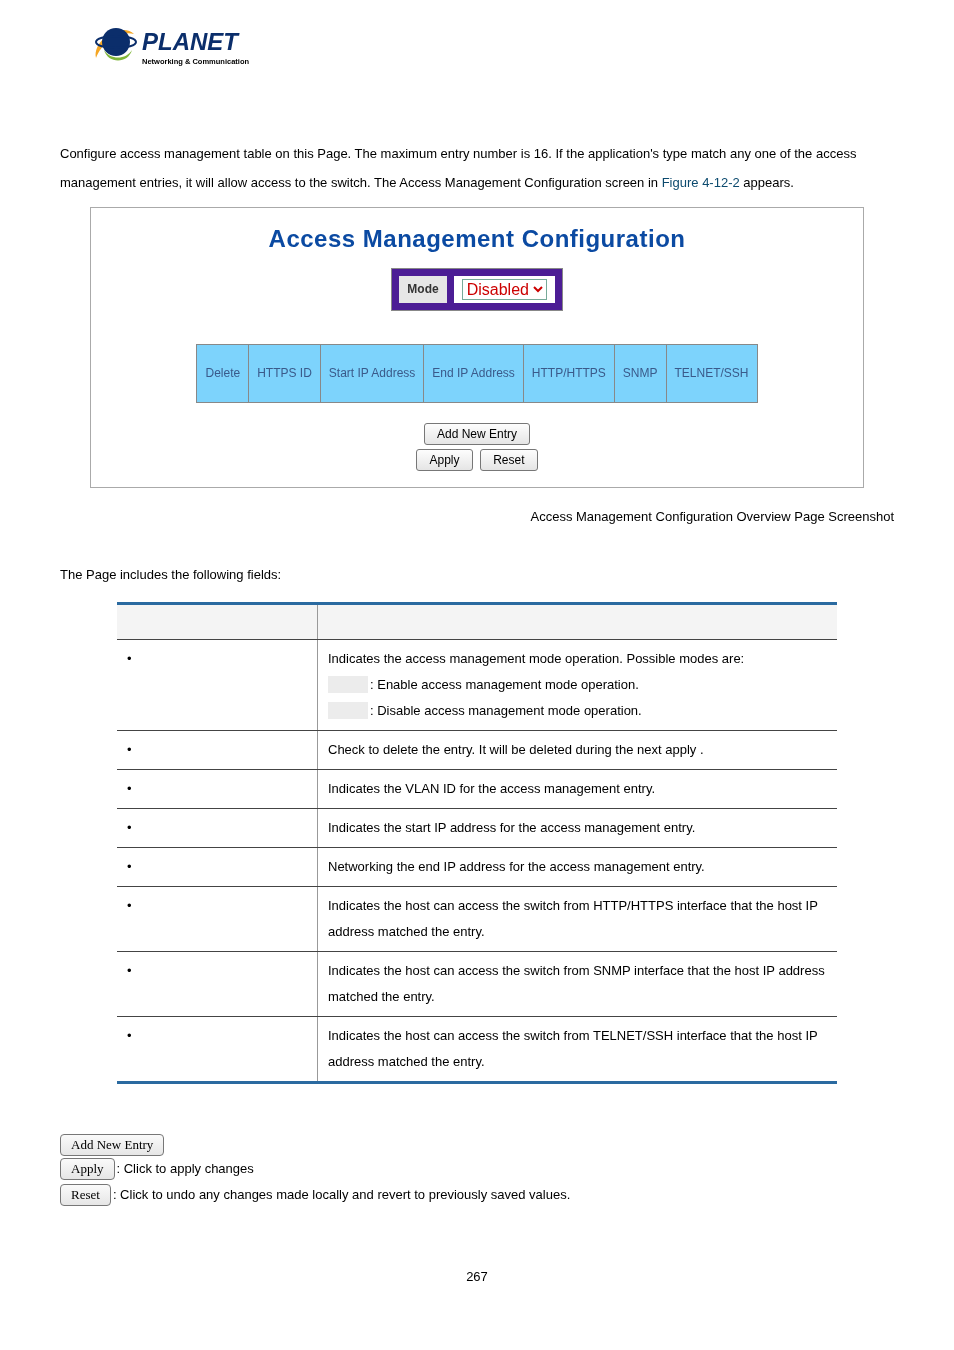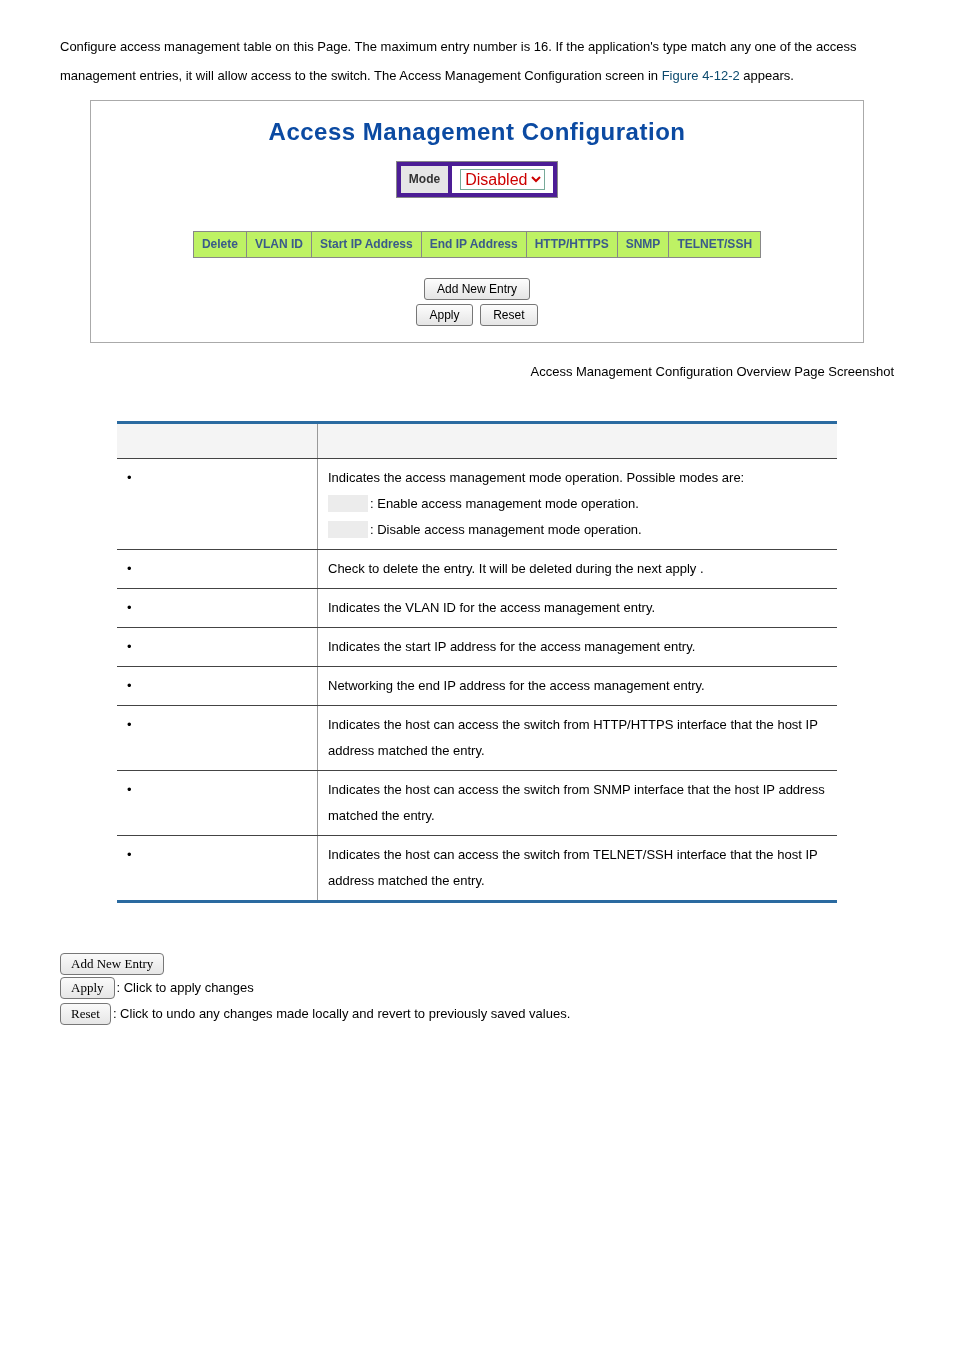--- a/index.html
+++ b/index.html
@@ -41,46 +41,46 @@
     margin: 4px 0 12px 0;
     letter-spacing: 0.5px;
   }
   .mode-row {
     display: inline-block;
     border: 1px solid #888;
     border-collapse: collapse;
     margin-bottom: 28px;
   }
   .mode-row td {
-    border: 4px solid #4c1d95;
+    border: 7px solid #4c1d95;
     padding: 3px 8px;
     font-size: 12px;
   }
   .mode-label-cell {
     background: #e6e6e6;
     font-weight: bold;
     color: #333;
   }
   .mode-select {
     color: #c00;
     font-size: 16px;
     border: 1px solid #7a9;
     background: #fff;
   }
   .col-header-table {
     border-collapse: collapse;
     margin: 0 auto 18px auto;
   }
   .col-header-table td {
     border: 1px solid #888;
-    background: #bef264;
+    background: #7dd3fc;
     color: #3a5a8a;
-    font-weight: bold;
+    font-weight: normal;
     font-size: 12px;
-    padding: 4px 8px;
+    padding: 20px 8px;
   }
   .btn {
     display: inline-block;
     border: 1px solid #777;
     border-radius: 3px;
     background: linear-gradient(#fdfdfd,#e5e5e5);
     padding: 3px 12px;
     font-size: 12px;
     font-family: inherit;
     margin: 2px;
@@ -150,20 +150,32 @@
     text-align: center;
     font-size: 13px;
     margin-top: 60px;
   }
 </style>
 </head>
 <body>
 
 <div class="page">
 
+  <div class="logo-block">
+    <svg class="planet-logo" viewBox="0 0 170 55">
+      <g>
+        <path d="M6 38 C 2 20, 32 2, 44 14 C 30 10, 12 22, 6 38 Z" fill="#f5a623"></path>
+        <circle cx="26" cy="22" r="14" fill="#0b2e6b"></circle>
+        <ellipse cx="26" cy="22" rx="20" ry="6" fill="none" stroke="#0b2e6b" stroke-width="2"></ellipse>
+        <path d="M14 30 C 20 40, 36 40, 42 30 C 38 44, 18 44, 14 30 Z" fill="#7fb63a"></path>
+      </g>
+      <text x="52" y="30" font-family="Arial Black, Arial" font-weight="900" font-size="24" fill="#0b2e6b" font-style="italic">PLANET</text>
+      <text x="52" y="44" font-family="Arial" font-weight="bold" font-size="7.5" fill="#000">Networking &amp; Communication</text>
+    </svg>
+  </div>
 
   <p class="intro-text">
     <span>Configure access management table on this Page. The maximum entry number is 16. If the application's type match any one of the access management entries, it will allow access to the switch. The Access Management Configuration screen in </span><span class="figure-link">Figure 4-12-2</span><span> appears.</span>
   </p>
 
   <div class="config-box">
     <div class="config-title">Access Management Configuration</div>
     <table class="mode-row">
       <tbody>
           <tr>
@@ -172,40 +184,41 @@
           <select class="mode-select">
             <option>Disabled</option>
           </select>
         </td>
       </tr>
     </tbody></table>
     <table class="col-header-table">
       <tbody>
           <tr>
         <td>Delete</td>
-        <td>VLAN ID</td>
+        <td>HTTPS ID</td>
         <td>Start IP Address</td>
         <td>End IP Address</td>
         <td>HTTP/HTTPS</td>
         <td>SNMP</td>
         <td>TELNET/SSH</td>
       </tr>
     </tbody>
       </table>
     <div>
       <button class="btn">Add New Entry</button>
     </div>
     <div>
       <button class="btn">Apply</button>
       <button class="btn">Reset</button>
     </div>
   </div>
 
   <div class="caption">Access Management Configuration Overview Page Screenshot</div>
 
+  <p class="fields-intro">The Page includes the following fields:</p>
 
   <table class="fields-table">
     <tbody>
         <tr>
       <td class="obj-col"></td>
       <td></td>
     </tr>
     <tr>
       <td class="obj-col"><span class="bullet">•</span><span></span></td>
       <td>
@@ -254,14 +267,15 @@
   </div>
   <div class="btn-desc-row">
     <button class="desc-btn">Apply</button>
       <span>: Click to apply changes</span>
   </div>
   <div class="btn-desc-row">
     <button class="desc-btn">Reset</button>
       <span>: Click to undo any changes made locally and revert to previously saved values.</span>
   </div>
 
+  <div class="page-num">267</div>
 
 </div>
 
 </body></html>

